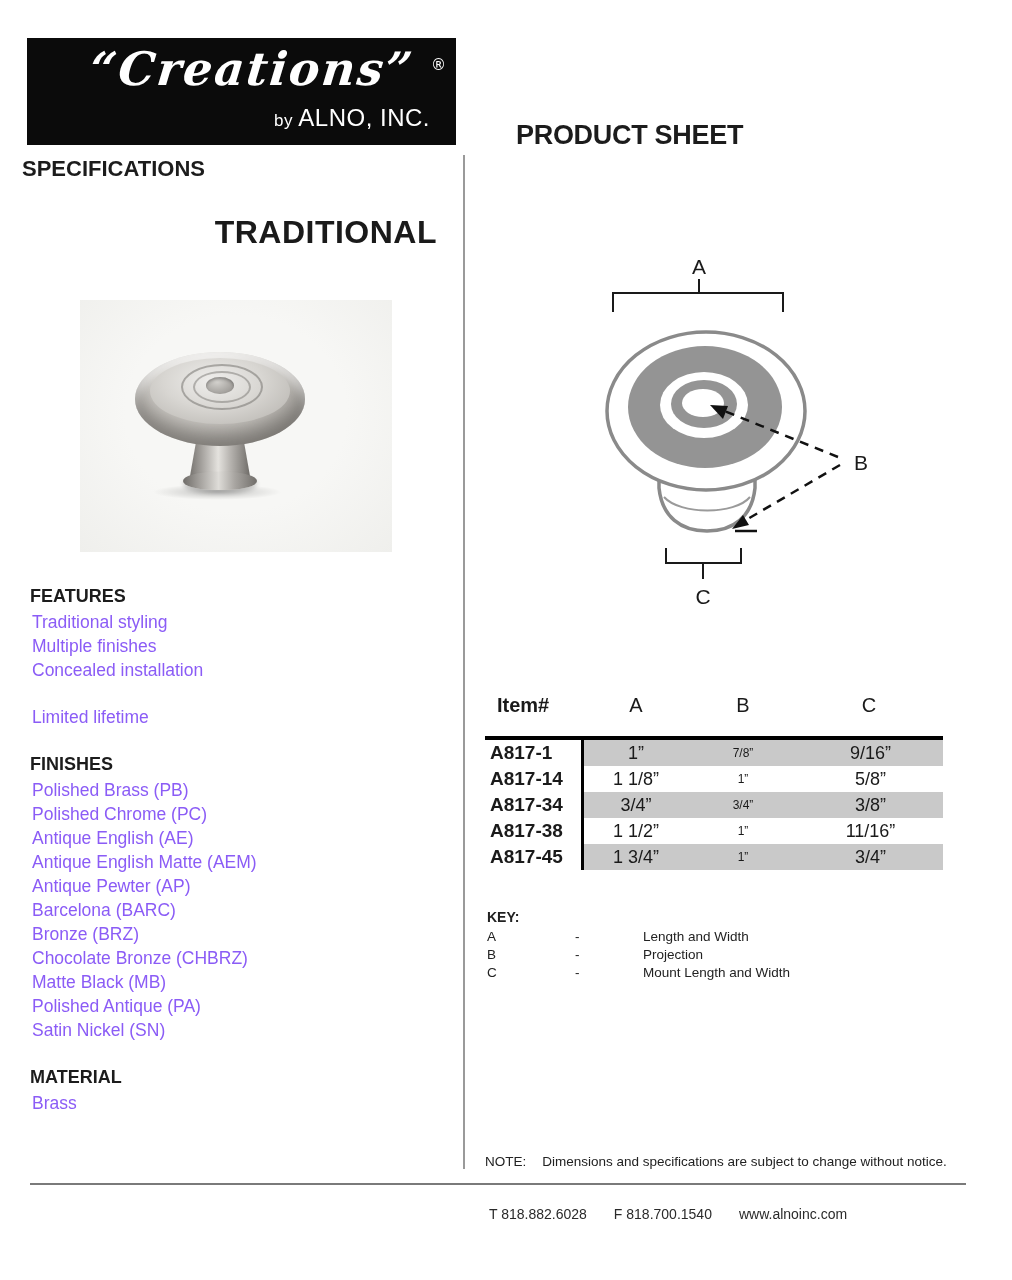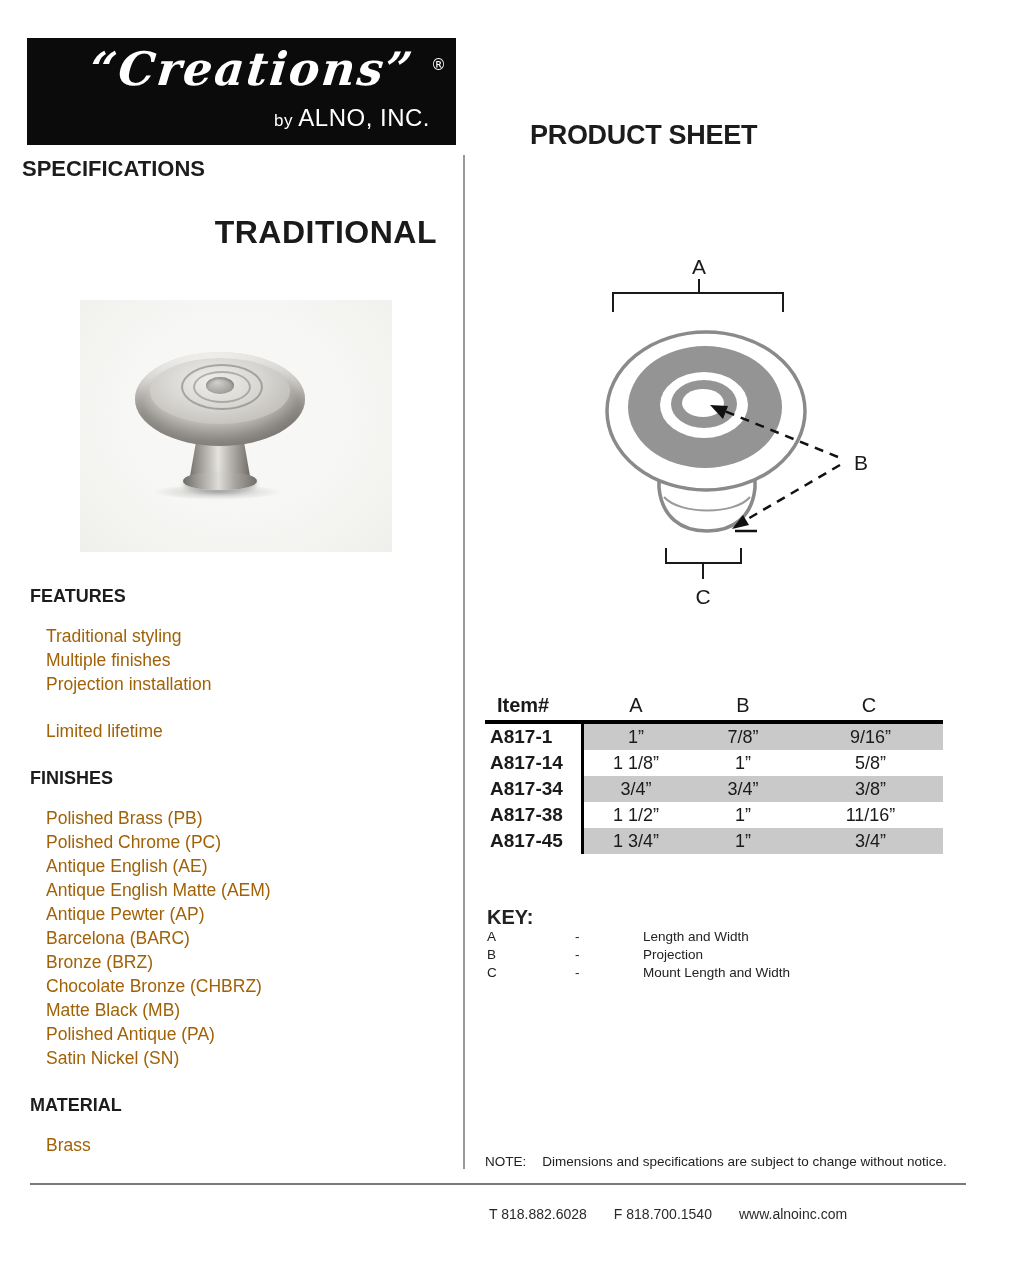--- a/index.html
+++ b/index.html
@@ -10,21 +10,21 @@
   .logo-box{left:27px;top:38px;width:429px;height:107px;background:#0b0b0b;}
   .logo-script{position:absolute;left:40px;top:4px;width:370px;text-align:center;
     font-family:"DejaVu Serif",serif;font-style:italic;font-weight:bold;
     font-size:46px;color:#ffffff;letter-spacing:2px;transform:skewX(-6deg);}
   .logo-reg{position:absolute;left:404px;top:18px;font-size:15px;color:#ffffff;font-family:"DejaVu Sans",sans-serif;}
   .logo-byline{position:absolute;right:26px;top:66px;color:#ffffff;white-space:nowrap;}
   .logo-by{font-size:17px;letter-spacing:.5px;}
   .logo-company{font-size:24px;letter-spacing:.5px;font-family:"Liberation Sans",sans-serif;}
 
   
-  .product-sheet{left:530px;top:120px;font-size:27px;font-weight:bold;letter-spacing:-.3px;color:#1c1c1c;}
+  .product-sheet{left:516px;top:120px;font-size:27px;font-weight:bold;letter-spacing:-.3px;color:#1c1c1c;}
   .specifications{left:22px;top:156px;font-size:22px;font-weight:bold;color:#1c1c1c;}
   .fam-wrap{left:0;top:214px;width:437px;text-align:right;}
   .fam-title{font-size:32px;font-weight:bold;letter-spacing:.5px;}
   .fam-sub{font-size:26px;letter-spacing:1px;margin-top:8px;}
 
   
   .v-divider{left:463px;top:155px;width:2px;height:1014px;background:#9a9a9a;}
   .f-rule{left:30px;top:1183px;width:936px;height:2px;background:#7a7a7a;}
 
   
@@ -46,47 +46,47 @@
     clip-path:polygon(10% 0,90% 0,100% 100%,0 100%);
     background:linear-gradient(90deg,#787571 0%,#a6a39f 20%,#e4e2de 47%,#b5b2ae 68%,#8b8884 88%,#6f6c68 100%);}
   .k-foot{left:103px;top:172px;width:74px;height:18px;border-radius:50% / 60%;
     background:linear-gradient(90deg,#6f6c68 0%,#9e9b97 20%,#dedcd8 48%,#a8a5a1 70%,#716e6a 100%);
     box-shadow:0 3px 4px rgba(0,0,0,.18);}
 
   
   .left-col{left:30px;top:584px;width:420px;}
   .sec{margin:0 0 23px 0;}
   .sec h4{margin:0;font-size:18px;line-height:24px;font-weight:bold;color:#1c1c1c;}
-  .sec ul{margin:16px;padding:0;list-style:none;font-size:17.5px;line-height:24px;color:#a16207;}
+  .sec ul{margin:2px;padding:0;list-style:none;font-size:17.5px;line-height:24px;color:#8b5cf6;}
 
   
   .diagram{left:555px;top:245px;width:340px;height:372px;}
   .diagram text{font-family:"Liberation Sans",sans-serif;font-size:21px;fill:#1a1a1a;}
 
   
   .spec-table{left:485px;top:694px;width:458px;}
-  .t-head{display:flex;align-items:baseline;padding-bottom:3px;}
+  .t-head{display:flex;align-items:baseline;padding-bottom:19px;}
   .th{font-size:20px;}
   .th.item{width:99px;font-weight:bold;padding-left:12px;box-sizing:border-box;}
   .th.a{width:104px;text-align:center;}
   .th.b{width:110px;text-align:center;}
   .th.c{width:142px;text-align:center;}
   .t-rule{height:4px;background:#000;}
   .t-row{display:flex;height:26px;}
   .td{display:flex;align-items:center;}
   .td.item{width:96px;font-weight:bold;font-size:19px;padding-left:5px;box-sizing:border-box;}
   .t-data{display:flex;flex:1;border-left:3px solid #000;}
   .t-row.stripe .t-data{background:#c9c9c9;}
   .td.a{width:104px;justify-content:center;font-size:18px;}
-  .td.b{width:110px;justify-content:center;font-size:18px;}
+  .td.b{width:110px;justify-content:center;font-size:12px;}
   .td.c{flex:1;justify-content:center;font-size:18px;}
 
   
   .key{left:487px;top:908px;width:440px;font-size:13.5px;line-height:18px;color:#222;}
-  .key-title{font-weight:bold;font-size:20px;margin-bottom:2px;}
+  .key-title{font-weight:bold;font-size:14px;margin-bottom:2px;}
   .key-row{display:flex;}
   .k-l{width:88px;}
   .k-s{width:68px;}
 
   
   .note{left:485px;top:1154px;font-size:13.5px;color:#222;white-space:nowrap;display:flex;gap:16px;text-align:right;}
   .footer{left:489px;top:1206px;display:flex;gap:27px;font-size:14px;color:#2a2a2a;white-space:nowrap;}
 </style>
 </head>
 <body>
@@ -117,21 +117,21 @@
   <div class="k-ring2"></div>
   <div class="k-dimple"></div>
 </div>
 
 <div class="abs left-col">
   <div class="sec">
     <h4>FEATURES</h4>
     <ul>
       <li>Traditional styling</li>
       <li>Multiple finishes</li>
-      <li>Projection installation</li>
+      <li>Concealed installation</li>
     </ul>
   </div>
   <div class="sec">
     <ul>
       <li>Limited lifetime</li>
     </ul>
   </div>
   <div class="sec">
     <h4>FINISHES</h4>
     <ul>

